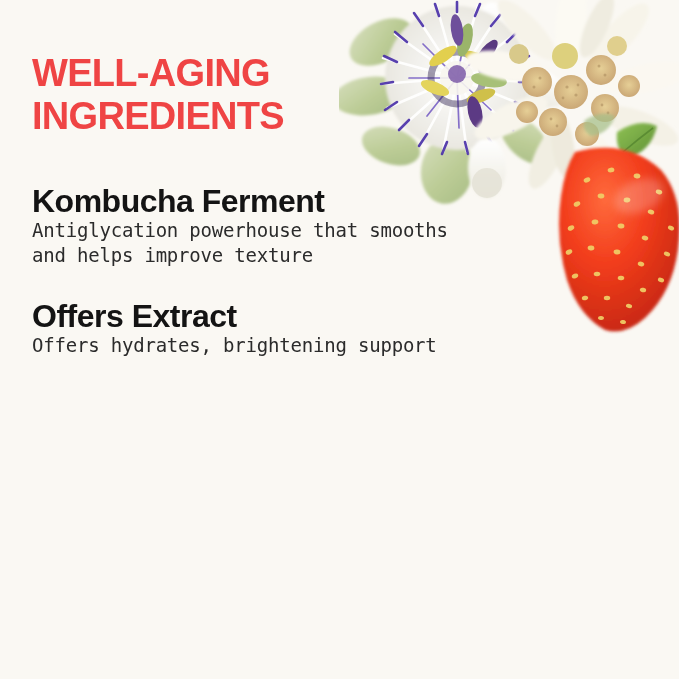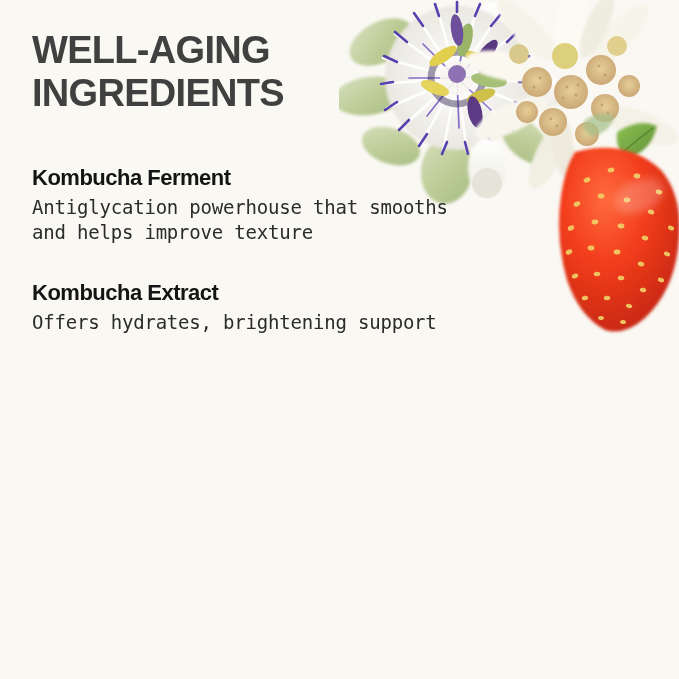--- a/index.html
+++ b/index.html
@@ -41,27 +41,27 @@
   
   #content {
     position: absolute;
     left: 32px;
     top: 0;
     width: 560px;
   }
 
   #page-title {
     margin: 0;
-    padding-top: 29px;
+    padding-top: 52px;
     font-family: "Liberation Sans", sans-serif;
     font-weight: bold;
     font-size: 38px;
     line-height: 43px;
     letter-spacing: -0.7px;
-    color: #404040;
+    color: #ef4444;
     text-transform: uppercase;
     width: 330px;
   }
 
   .ingredient-list {
     margin: 0;
     padding: 0;
     list-style: none;
     padding-top: 47px;
   }
@@ -71,21 +71,21 @@
     padding: 0;
   }
   .ingredient-item:last-child {
     margin-bottom: 0;
   }
 
   .ingredient-name {
     margin: 0 0 1px 0;
     font-family: "Liberation Sans", sans-serif;
     font-weight: bold;
-    font-size: 22px;
+    font-size: 32px;
     line-height: 32px;
     letter-spacing: -0.5px;
     color: #141414;
   }
 
   .ingredient-desc {
     margin: 0;
     font-family: "DejaVu Sans Mono", monospace;
     font-size: 19px;
     line-height: 25px;
@@ -334,20 +334,20 @@
 
       <li class="ingredient-item">
         <h2 class="ingredient-name">Kombucha Ferment</h2>
         <p class="ingredient-desc">Antiglycation powerhouse that smooths
 and helps improve texture</p>
       </li>
 
 
 
       <li class="ingredient-item">
-        <h2 class="ingredient-name">Kombucha Extract</h2>
+        <h2 class="ingredient-name">Offers Extract</h2>
         <p class="ingredient-desc">Offers hydrates, brightening support</p>
       </li>
 
     </ul>
   </div>
 
 </div>
 
 </body></html>

